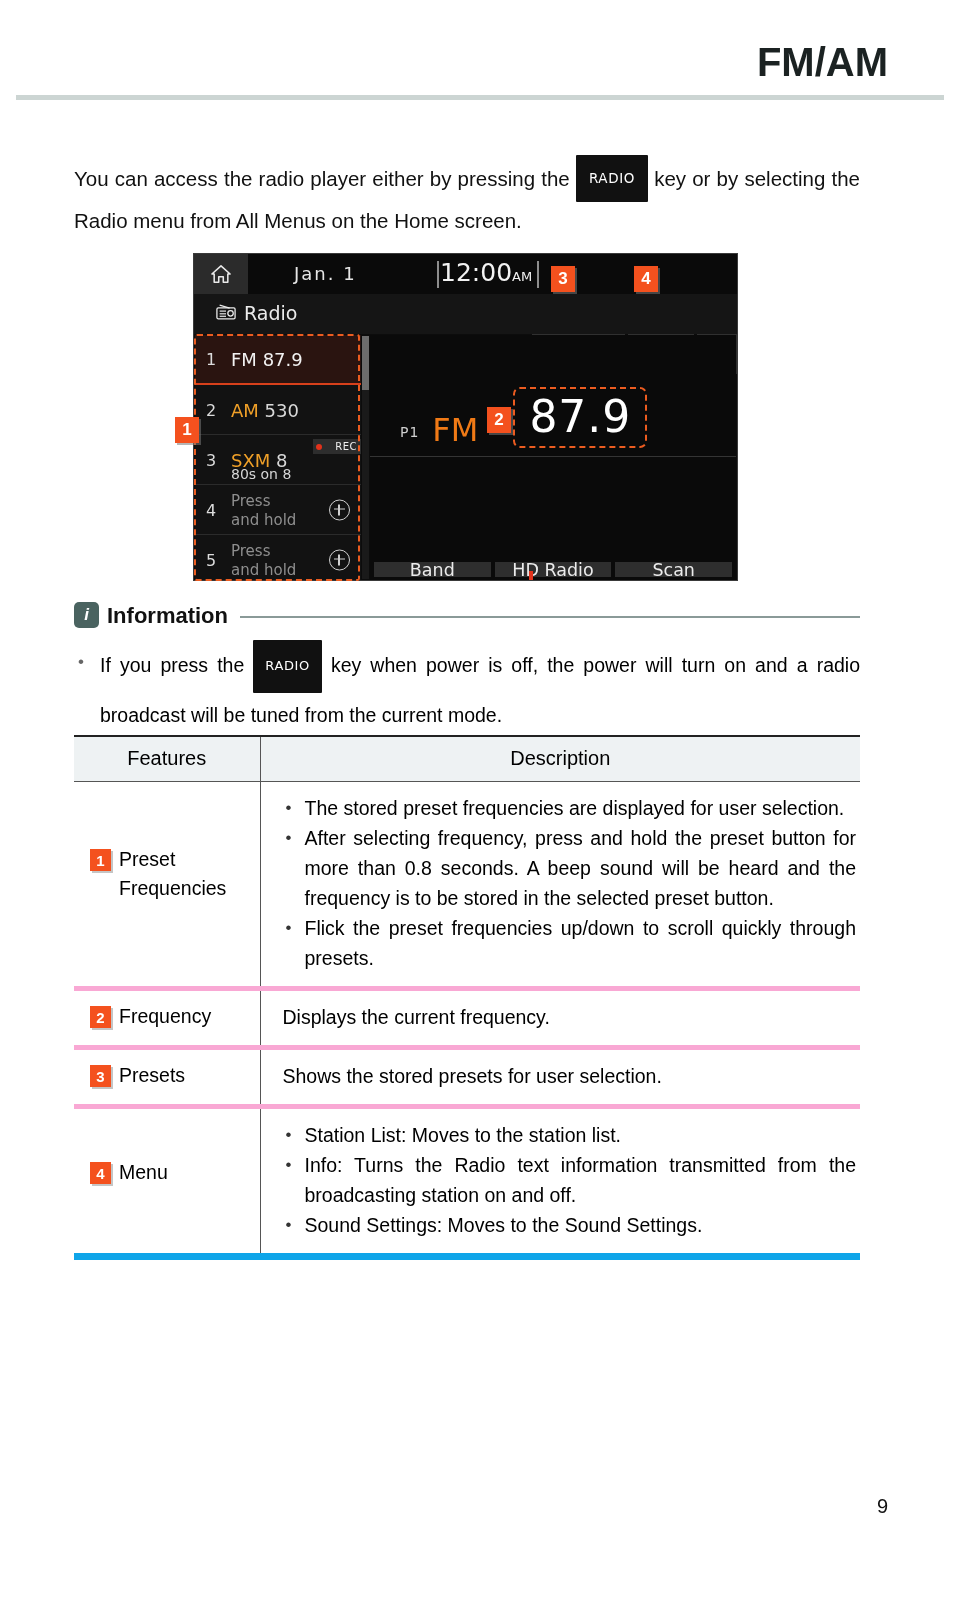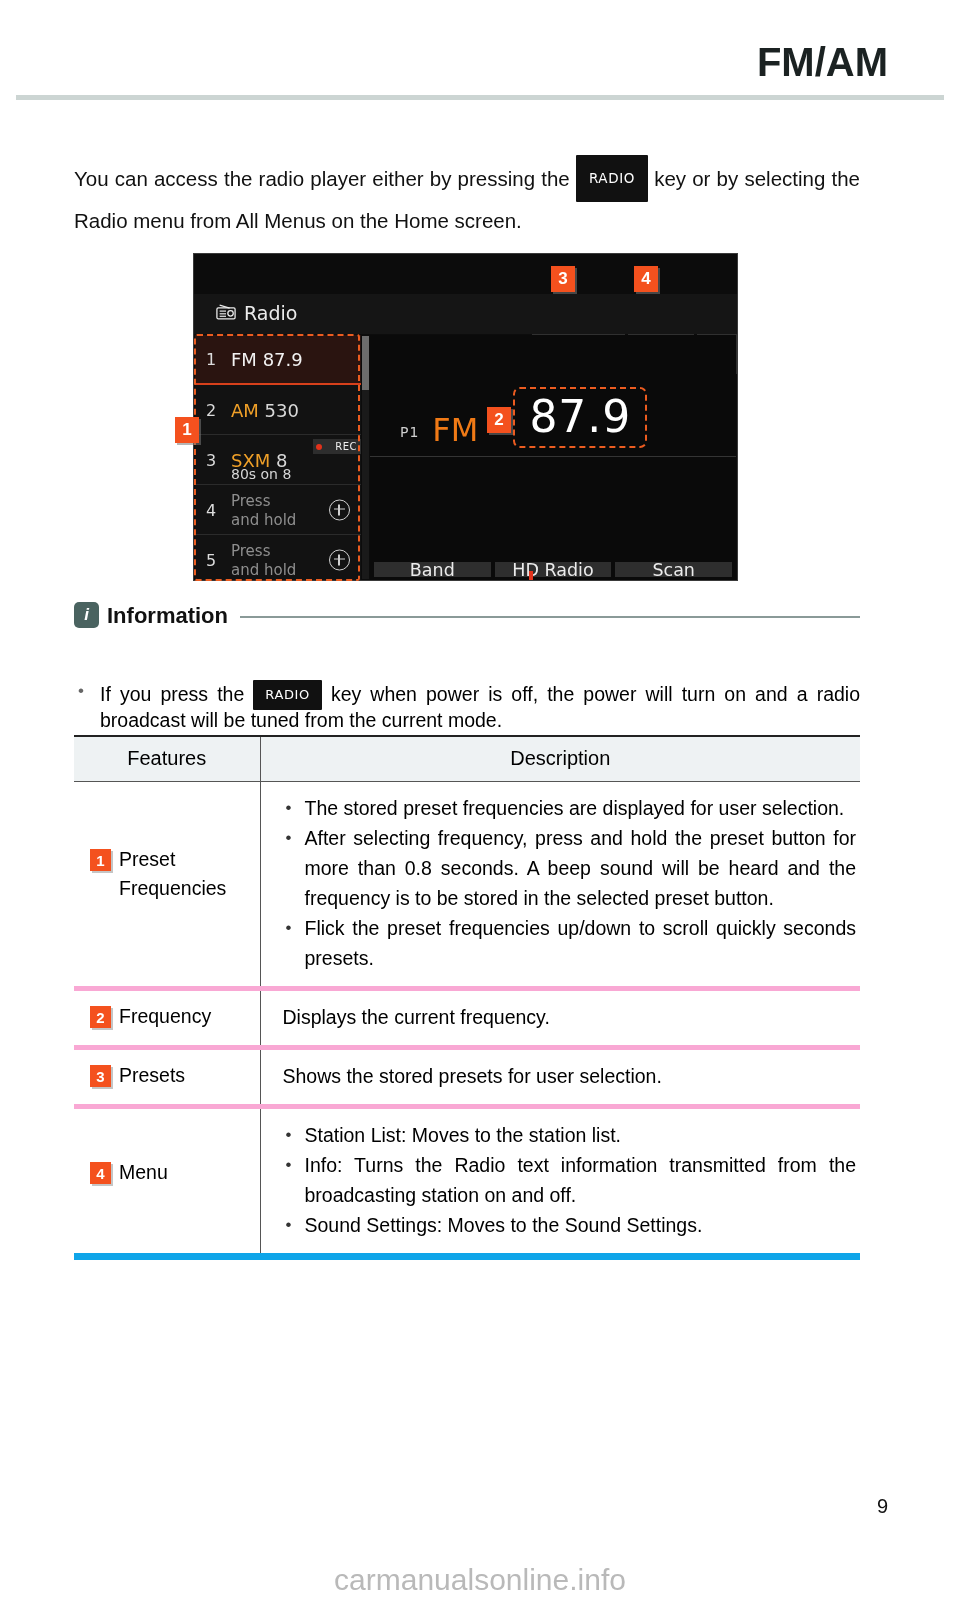--- a/index.html
+++ b/index.html
@@ -201,21 +201,21 @@
     font-size: 22px; font-weight: bold; color: #111;
   }
   .info-rule {
     position: absolute; left: 166px; right: 0; top: 14px; height: 2px; background: #8a9a98;
   }
   .info-body {
     position: absolute; left: 74px; top: 640px; width: 786px;
   }
   .info-bullet {
     position: relative; padding-left: 26px;
-    font-size: 19.5px; line-height: 21px; text-align: justify; margin-top: 40px;
+    font-size: 19.5px; line-height: 44px; text-align: justify;
   }
   .info-bullet::before {
     content: "•"; position: absolute; left: 4px; top: 0; color: #666; font-size: 17px;
   }
   .keycap.sm {
     font-size: 13px; padding: 4px 12px 5px; vertical-align: 2px;
   }
 
   
   .tbl {
@@ -276,20 +276,33 @@
 
   <div class="intro">
     <span>You can access the radio player either by pressing the</span>
     <span class="keycap">RADIO</span>
     <span>key or by selecting the Radio menu from All Menus on the Home screen.</span>
   </div>
 
   <div class="hu-wrap">
     <div class="hu">
 
+      <div class="hu-status">
+        <div class="hu-home">
+          <svg width="22" height="20" viewBox="0 0 24 22" aria-hidden="true">
+            <path d="M12 2 L22 11 L19.5 11 L19.5 20 L14.5 20 L14.5 14 L9.5 14 L9.5 20 L4.5 20 L4.5 11 L2 11 Z" fill="none" stroke="#e9e9e9" stroke-width="1.7" stroke-linejoin="round"></path>
+          </svg>
+        </div>
+        <div class="hu-date">Jan.  1</div>
+        <div class="hu-clock-bar-l"></div>
+        <div class="hu-clock">
+          <span>12:00</span><span class="ampm">AM</span>
+        </div>
+        <div class="hu-clock-bar-r"></div>
+      </div>
 
       <div class="hu-titlebar">
         <div class="hu-radio-label">
           <span>
             <svg width="20" height="16" viewBox="0 0 22 17" aria-hidden="true">
               <rect x="1" y="4" width="20" height="12" rx="1.5" fill="none" stroke="#ececec" stroke-width="1.4"></rect>
               <line x1="4" y1="1" x2="15" y2="4.2" stroke="#ececec" stroke-width="1.4"></line>
               <circle cx="16" cy="10" r="3" fill="none" stroke="#ececec" stroke-width="1.4"></circle>
               <line x1="4" y1="7.5" x2="11" y2="7.5" stroke="#ececec" stroke-width="1.3"></line>
               <line x1="4" y1="10.5" x2="11" y2="10.5" stroke="#ececec" stroke-width="1.3"></line>
@@ -408,21 +421,21 @@
           <div class="feat" style="padding-top:52px;">
             <span class="fbadge">1</span>
             <span class="flabel">Preset
 Frequencies</span>
           </div>
         </td>
         <td class="c2">
           <ul class="ul-b">
             <li>The stored preset frequencies are displayed for user selection.</li>
             <li>After selecting frequency, press and hold the preset button for more than 0.8 seconds. A beep sound will be heard and the frequency is to be stored in the selected preset button.</li>
-            <li>Flick the preset frequencies up/down to scroll quickly seconds presets.</li>
+            <li>Flick the preset frequencies up/down to scroll quickly through presets.</li>
           </ul>
         </td>
       </tr>
       <tr>
         <td class="c1">
           <div class="feat">
             <span class="fbadge">2</span>
             <span class="flabel">Frequency</span>
           </div>
         </td>
@@ -453,15 +466,14 @@
             <li>Station List: Moves to the station list.</li>
             <li>Info: Turns the Radio text information transmitted from the broadcasting station on and off.</li>
             <li>Sound Settings: Moves to the Sound Settings.</li>
           </ul>
         </td>
       </tr>
     </tbody>
   </table>
 
   <div class="pg-num">9</div>
-  <div class="watermark">carmanualsonline.info</div>
 
 </div>
 
 </body></html>

